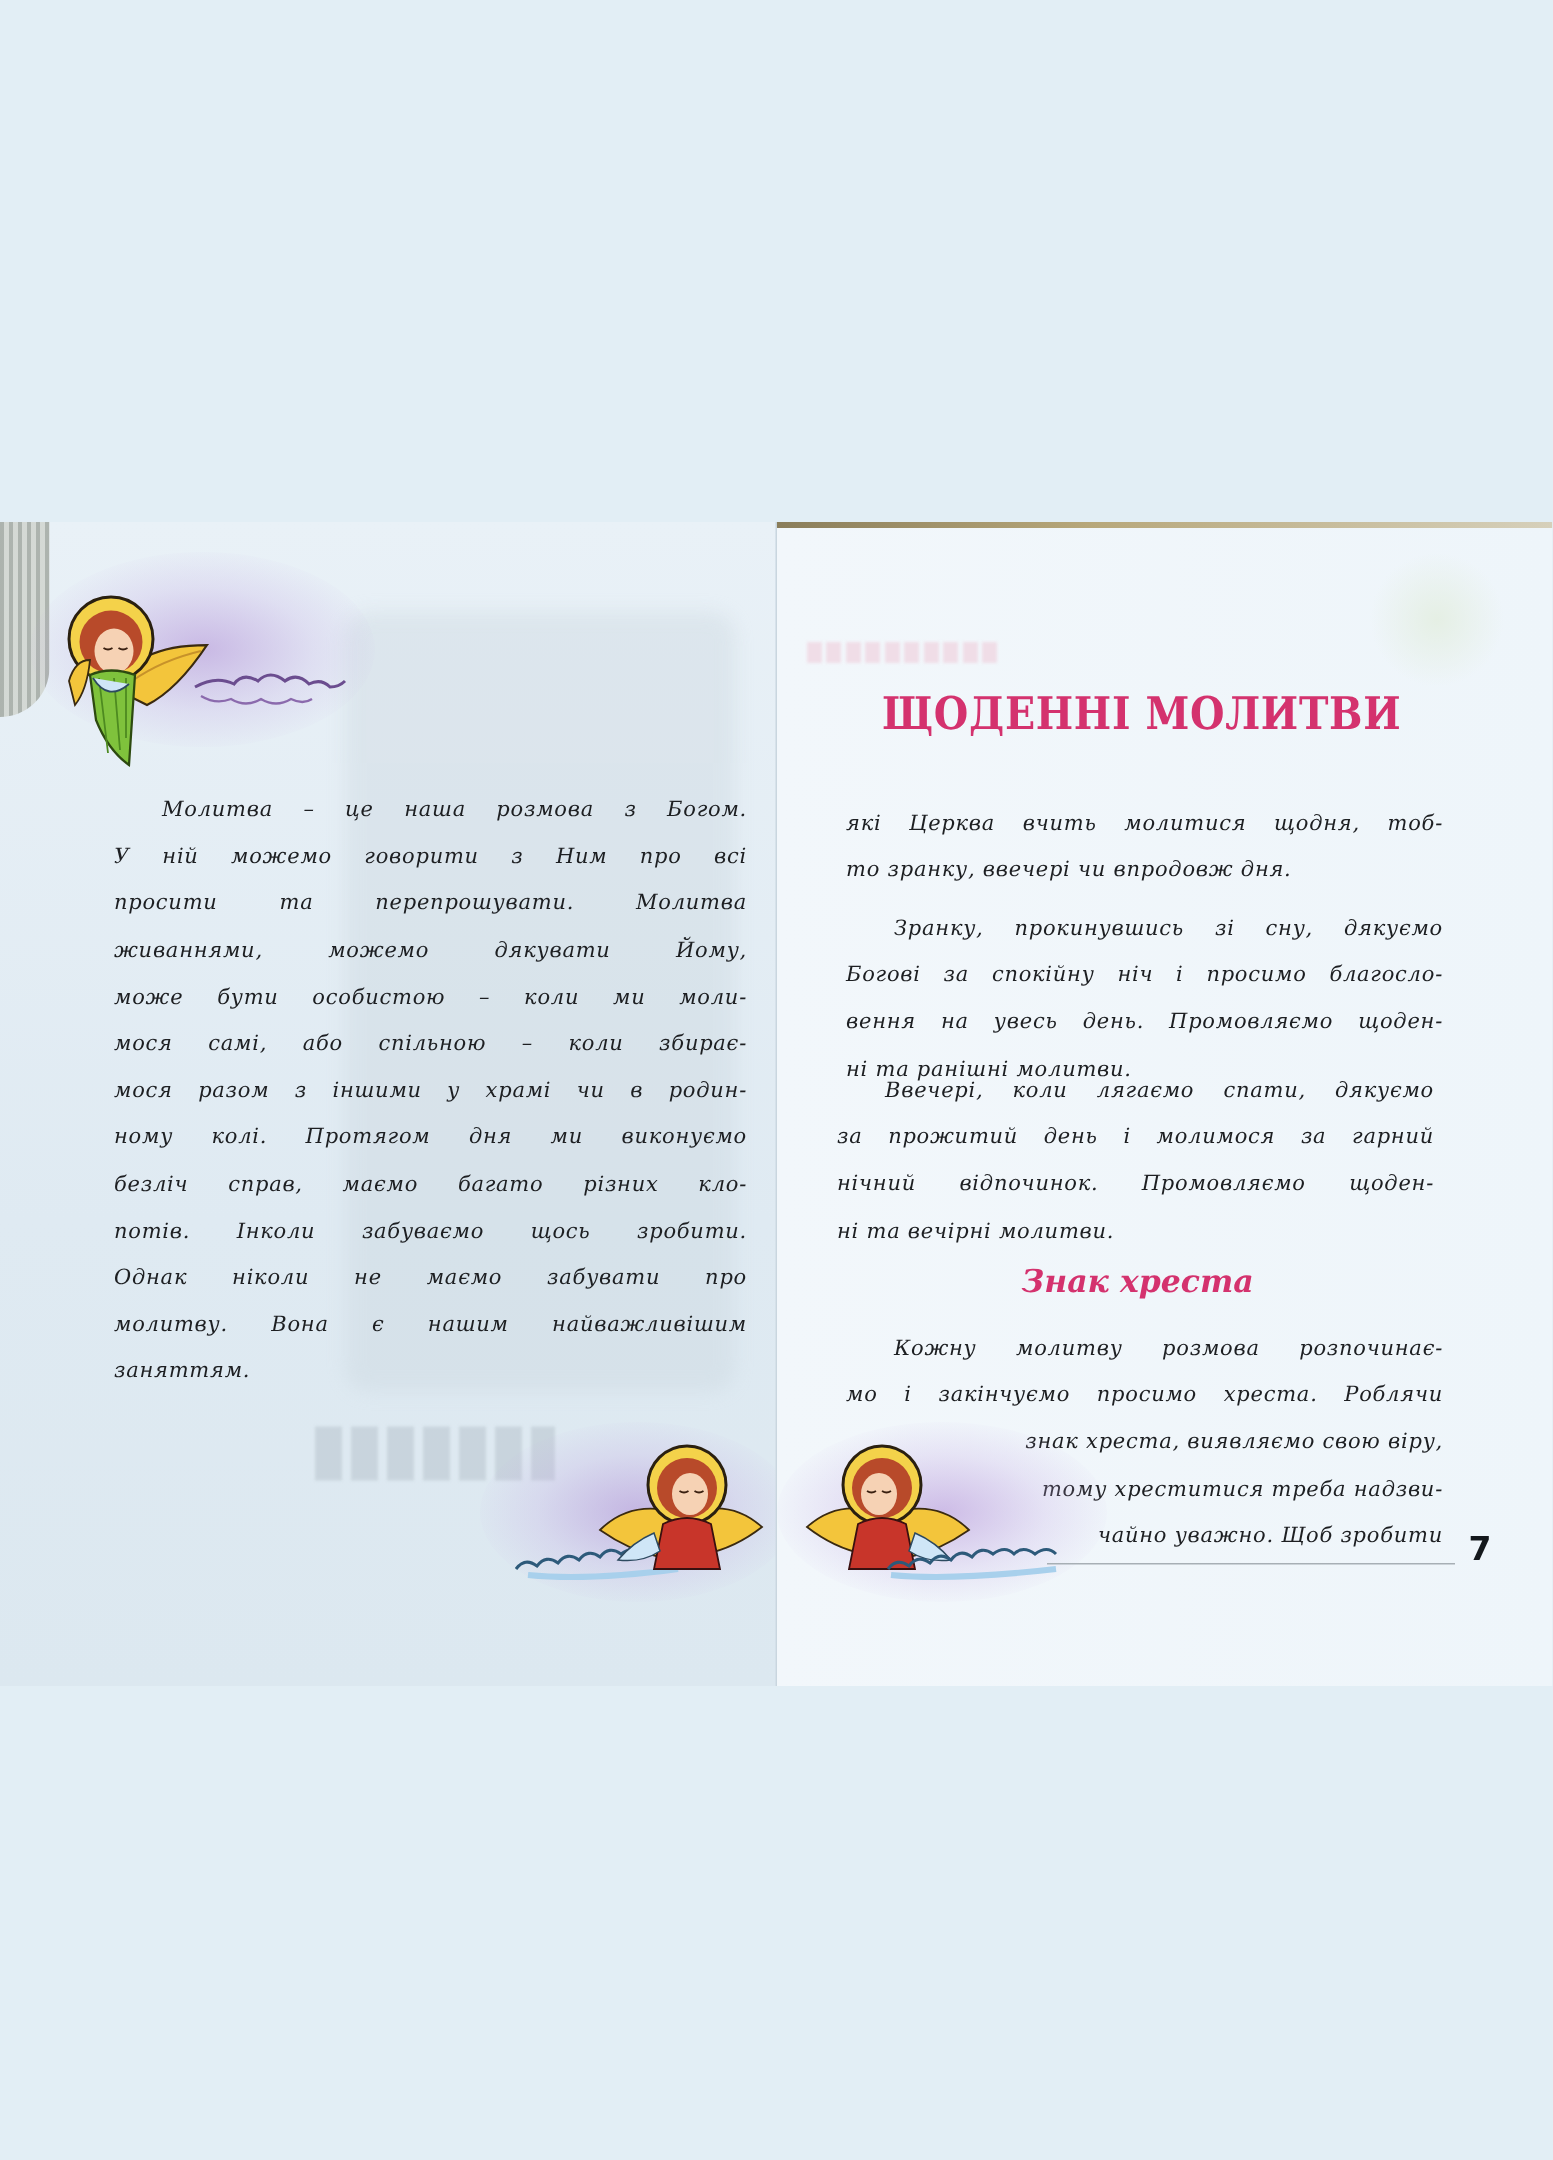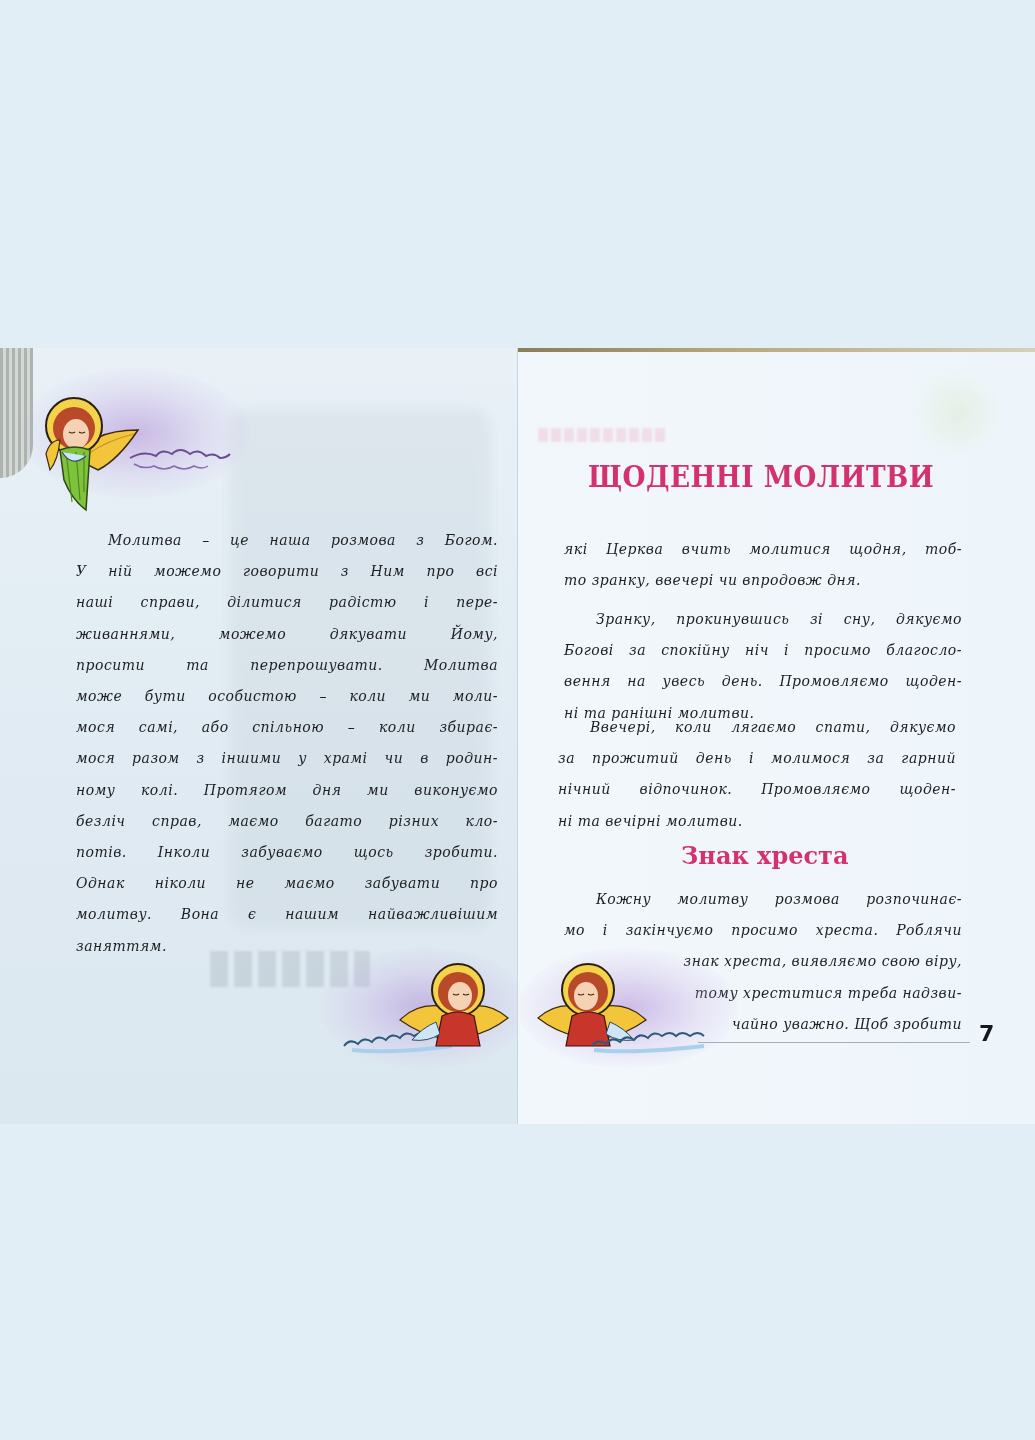--- a/index.html
+++ b/index.html
@@ -48,21 +48,21 @@
     position:absolute; left:70px; top:111px;
     font-family:"DejaVu Serif", serif; font-weight:bold;
     font-size:30px; color:#d4326e; letter-spacing:0.5px;
     transform:scaleX(0.88); transform-origin:left center;
   }
   .right-p1 { left:46px; top:186px; width:398px; }
   .right-p2 { left:46px; top:256px; width:398px; }
   .right-p3 { left:40px; top:364px; width:398px; }
   .subhead {
     position:absolute; left:163px; top:493px;
-    font-weight:bold; font-size:24px; color:#d4326e;
+    font-style:italic; font-weight:bold; font-size:21px; color:#d4326e;
   }
   .right-p4 { left:46px; top:536px; width:398px; }
   .right-p4 .line.r { text-align:right; text-align-last:right; }
   .rule { position:absolute; left:180px; top:694px; width:272px; height:1px; background:#a7afb5; }
   .page-num {
     position:absolute; left:461px; top:673px;
     font-family:"DejaVu Sans", sans-serif; font-weight:bold; font-size:22px; color:#14181c;
   }
   .halo-glow { position:absolute; border-radius:50%; background:radial-gradient(ellipse at center, rgba(176,140,214,.55) 0%, rgba(196,170,228,.25) 45%, rgba(220,210,240,0) 75%); }
   .angel { position:absolute; }
@@ -98,23 +98,22 @@
       <path d="M31 42 q3 2 6 0 M41 42 q3 2 6 0" stroke="#3a2010" stroke-width="1.2" fill="none"></path>
       <path d="M8 64 q4 -14 14 -14 q-2 20 -10 30z" fill="#f3c53b" stroke="#3a2a10" stroke-width="1.2"></path>
       <path d="M22 60 q14 -6 30 0 l-4 60 q-14 -10 -22 -30z" fill="#7fc23c" stroke="#2d4a10" stroke-width="1.5"></path>
       <path d="M28 62 l6 50 M38 62 l4 48 M46 62 l0 40" stroke="#4d8a20" stroke-width="1.2"></path>
       <path d="M24 62 q10 16 24 4" fill="#cfe6f7" stroke="#2d4a60" stroke-width="1.2"></path>
     </svg>
 
     <div class="text-block left-text">
       <span class="line indent">Молитва – це наша розмова з Богом.</span>
       <span class="line">У ній можемо говорити з Ним про всі</span>
-      <span class="line">наші справи, ділитися радістю і пере-</span>
+      <span class="line">просити та перепрошувати. Молитва</span>
       <span class="line">живаннями, можемо дякувати Йому,</span>
-      <span class="line">просити та перепрошувати. Молитва</span>
       <span class="line">може бути особистою – коли ми моли-</span>
       <span class="line">мося самі, або спільною – коли збирає-</span>
       <span class="line">мося разом з іншими у храмі чи в родин-</span>
       <span class="line">ному колі. Протягом дня ми виконуємо</span>
       <span class="line">безліч справ, маємо багато різних кло-</span>
       <span class="line">потів. Інколи забуваємо щось зробити.</span>
       <span class="line">Однак ніколи не маємо забувати про</span>
       <span class="line">молитву. Вона є нашим найважливішим</span>
       <span class="line last">заняттям.</span>
     </div>

